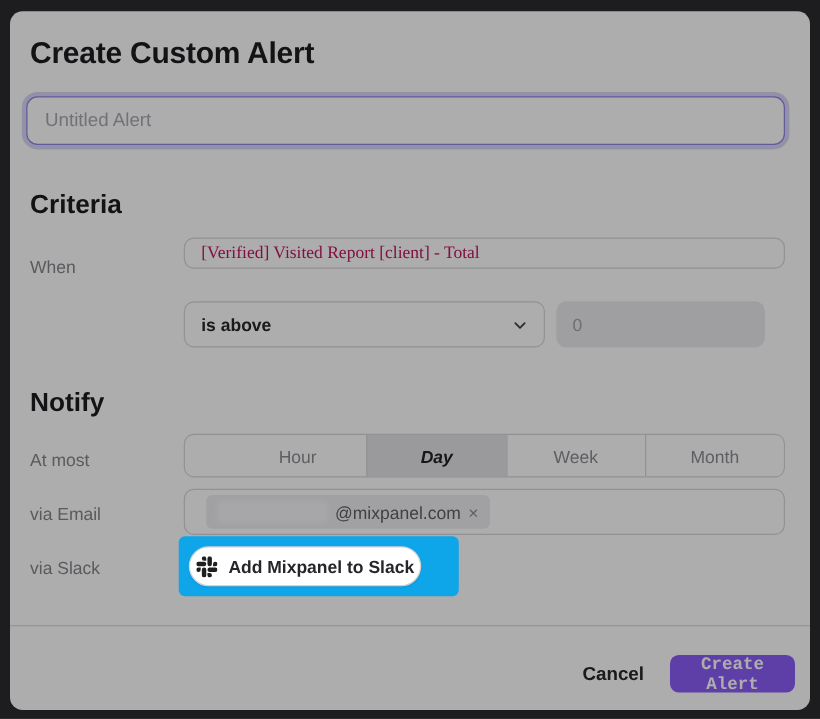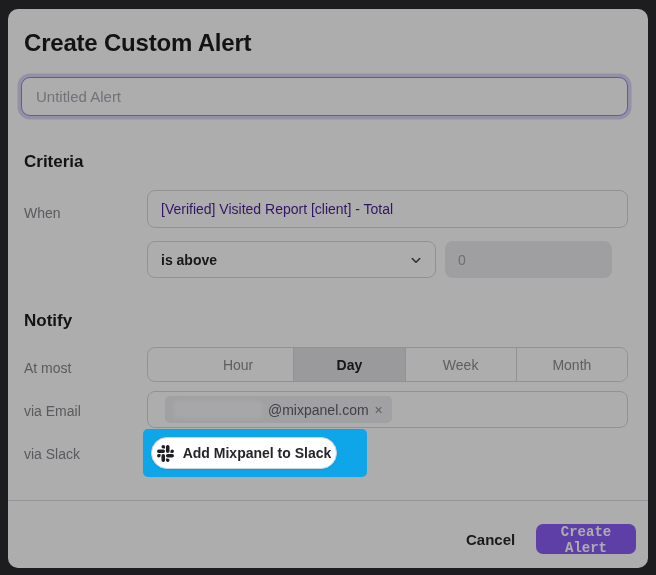--- a/index.html
+++ b/index.html
@@ -23,33 +23,33 @@
     position: absolute; left: 13px; top: 68px; width: 607px; height: 39px;
     border: 1.5px solid #8f85e8; border-radius: 9px;
     box-shadow: 0 0 0 3.5px rgba(130, 120, 230, 0.30);
     background: #ffffff; font-family: "Liberation Sans", sans-serif;
     font-size: 15px; color: #3a3a40; padding: 0 14px; outline: none;
   }
   .name-input::placeholder { color: #a8a8b2; }
 
   .section-heading {
     position: absolute; left: 16px;
-    font-size: 17px; font-weight: 700; color: #1d1d1f;
+    font-size: 21px; font-weight: 700; color: #1d1d1f;
   }
   .row-label {
     position: absolute; left: 16px;
     font-size: 14px; color: #86868c;
   }
 
   .field {
     position: absolute; border: 1px solid #d8d8dd; border-radius: 8px;
     background: #ffffff; display: flex; align-items: center;
     font-size: 14px; padding: 0 13px;
   }
-  .metric-field { left: 139px; top: 181px; width: 481px; height: 38px; color: #4c1d95; }
+  .metric-field { left: 139px; top: 181px; width: 481px; height: 25px; color: #be185d; font-family: Liberation Serif, serif; }
 
   .condition-select {
     left: 139px; top: 232px; width: 289px; height: 37px;
     color: #26262a; font-weight: 600; justify-content: space-between; cursor: pointer;
   }
   .chevron { width: 12px; height: 12px; color: #44444a; flex: none; }
 
   .threshold-field {
     position: absolute; left: 437px; top: 232px; width: 167px; height: 37px;
     background: #ebebee; border-radius: 8px; display: flex; align-items: center;
@@ -62,21 +62,21 @@
     border: 1px solid #d8d8dd; border-radius: 8px; overflow: hidden;
     display: flex;
     padding-left: 35px;
   }
   .segment {
     flex: 1 1 0; display: flex; align-items: center; justify-content: center;
     font-size: 14px; color: #8c8c92; cursor: pointer; background: #ffffff;
     border-left: 1px solid #d8d8dd;
   }
   .segment:first-child { border-left: none; }
-  .segment.selected { background: #e4e4e8; color: #222226; font-weight: 700; }
+  .segment.selected { background: #e4e4e8; color: #222226; font-weight: 700; font-style: italic; }
 
   
   .email-box {
     position: absolute; left: 139px; top: 382px; width: 481px; height: 37px;
     border: 1px solid #d8d8dd; border-radius: 8px; background: #ffffff;
     display: flex; align-items: center; padding: 0 17px;
   }
   .email-chip {
     display: flex; align-items: center; height: 27px;
     background: #eeeef1; border-radius: 5px; padding: 0 9px; gap: 6px;

